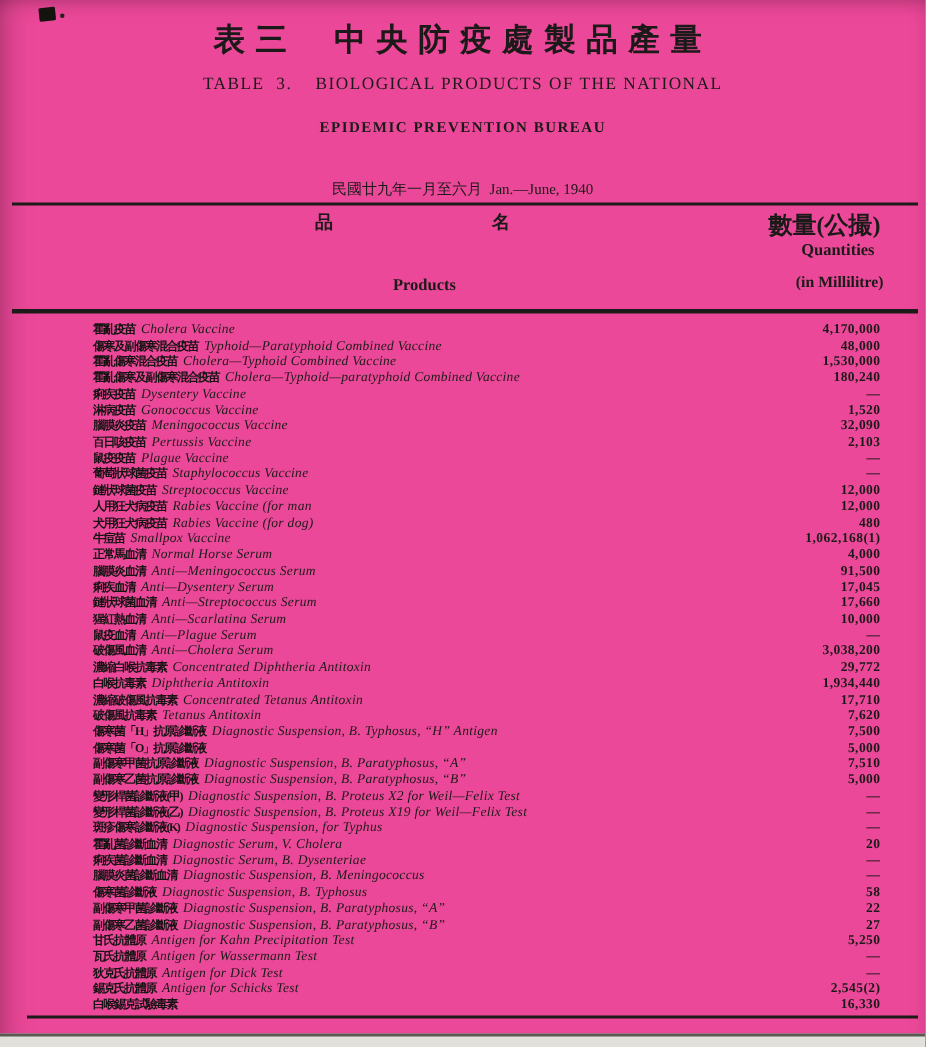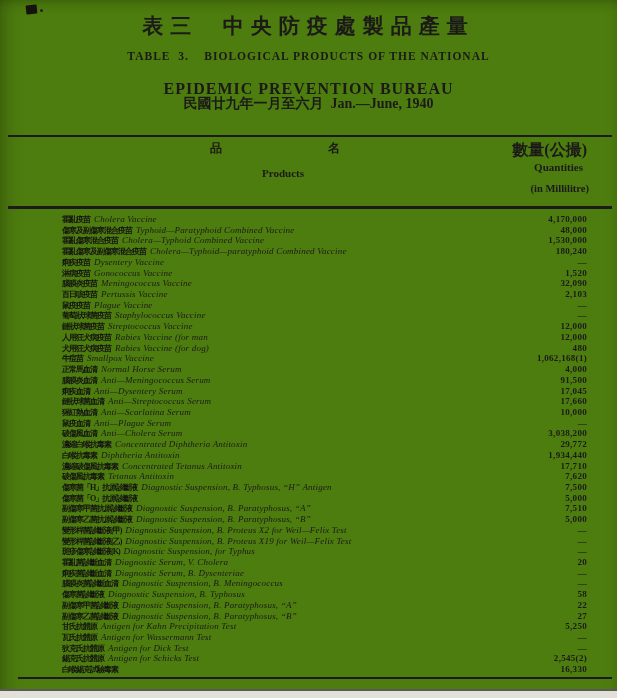--- a/index.html
+++ b/index.html
@@ -1,38 +1,38 @@
 <!DOCTYPE html>
 <html><head>
 <meta charset="utf-8">
 <style>
   html,body{margin:0;padding:0;background:#b9b7b2;}
   .page{
     position:relative;width:617px;height:698px;overflow:hidden;
-    background:#4d7c0f;
+    background:#ec4899;
     font-family:"Liberation Serif","DejaVu Serif",serif;
     color:#1b1a18;
     box-shadow:inset 14px 0 22px -14px rgba(0,0,0,.35), inset -6px 0 14px -8px rgba(0,0,0,.15), inset 0 10px 16px -12px rgba(0,0,0,.3);
   }
   .abs{position:absolute;}
   .center{width:100%;text-align:center;}
   .title-cn{top:12px;font-size:21px;font-weight:bold;letter-spacing:7px;white-space:pre;}
-  .title-en1{top:50px;font-size:11.5px;font-weight:bold;letter-spacing:1px;white-space:pre;}
-  .title-en2{top:80px;font-size:16px;font-weight:bold;letter-spacing:1px;}
-  .date-line{top:95px;font-size:14px;font-weight:bold;white-space:pre;}
+  .title-en1{top:50px;font-size:11.5px;font-weight:normal;letter-spacing:1px;white-space:pre;}
+  .title-en2{top:80px;font-size:10px;font-weight:bold;letter-spacing:1px;}
+  .date-line{top:119px;font-size:10px;font-weight:normal;white-space:pre;}
   .rule{background:#1c1b19;}
   .rule1{top:135px;left:8px;width:604px;height:2px;}
   .rule2{top:206px;left:8px;width:604px;height:3px;}
   .rule3{top:677px;left:18px;width:594px;height:2px;}
   .hdr{font-weight:bold;}
   .h-pin{left:210px;top:140px;font-size:12px;}
   .h-ming{left:328px;top:140px;font-size:12px;}
   .h-qty-cn{right:30px;top:140px;font-size:16px;}
   .h-quant{right:34px;top:161px;font-size:11px;}
-  .h-prod{left:262px;top:167px;font-size:11px;}
+  .h-prod{left:262px;top:184px;font-size:11px;}
   .h-ml{right:28px;top:183px;font-size:10.5px;}
   .tbody{top:214px;left:62px;right:30px;}
   .row{display:flex;align-items:baseline;height:10.72px;line-height:10.72px;font-size:9px;white-space:nowrap;overflow:visible;}
   .cn{font-size:8px;font-weight:bold;letter-spacing:-1px;margin-right:4px;color:#151412;}
   .en{letter-spacing:.2px;font-style:italic;}
   .qty{margin-left:auto;font-weight:bold;letter-spacing:.3px;}
   .ink-blot{left:26px;top:5px;width:11px;height:9px;background:#14130f;transform:rotate(-6deg);border-radius:1px;}
   .ink-dot{left:40px;top:9px;width:3px;height:3px;background:#24221e;border-radius:50%;}
   .bottom-edge{left:0;top:689px;width:617px;height:9px;background:#e2e0da;border-top:2px solid #5b5953;}
 </style>

